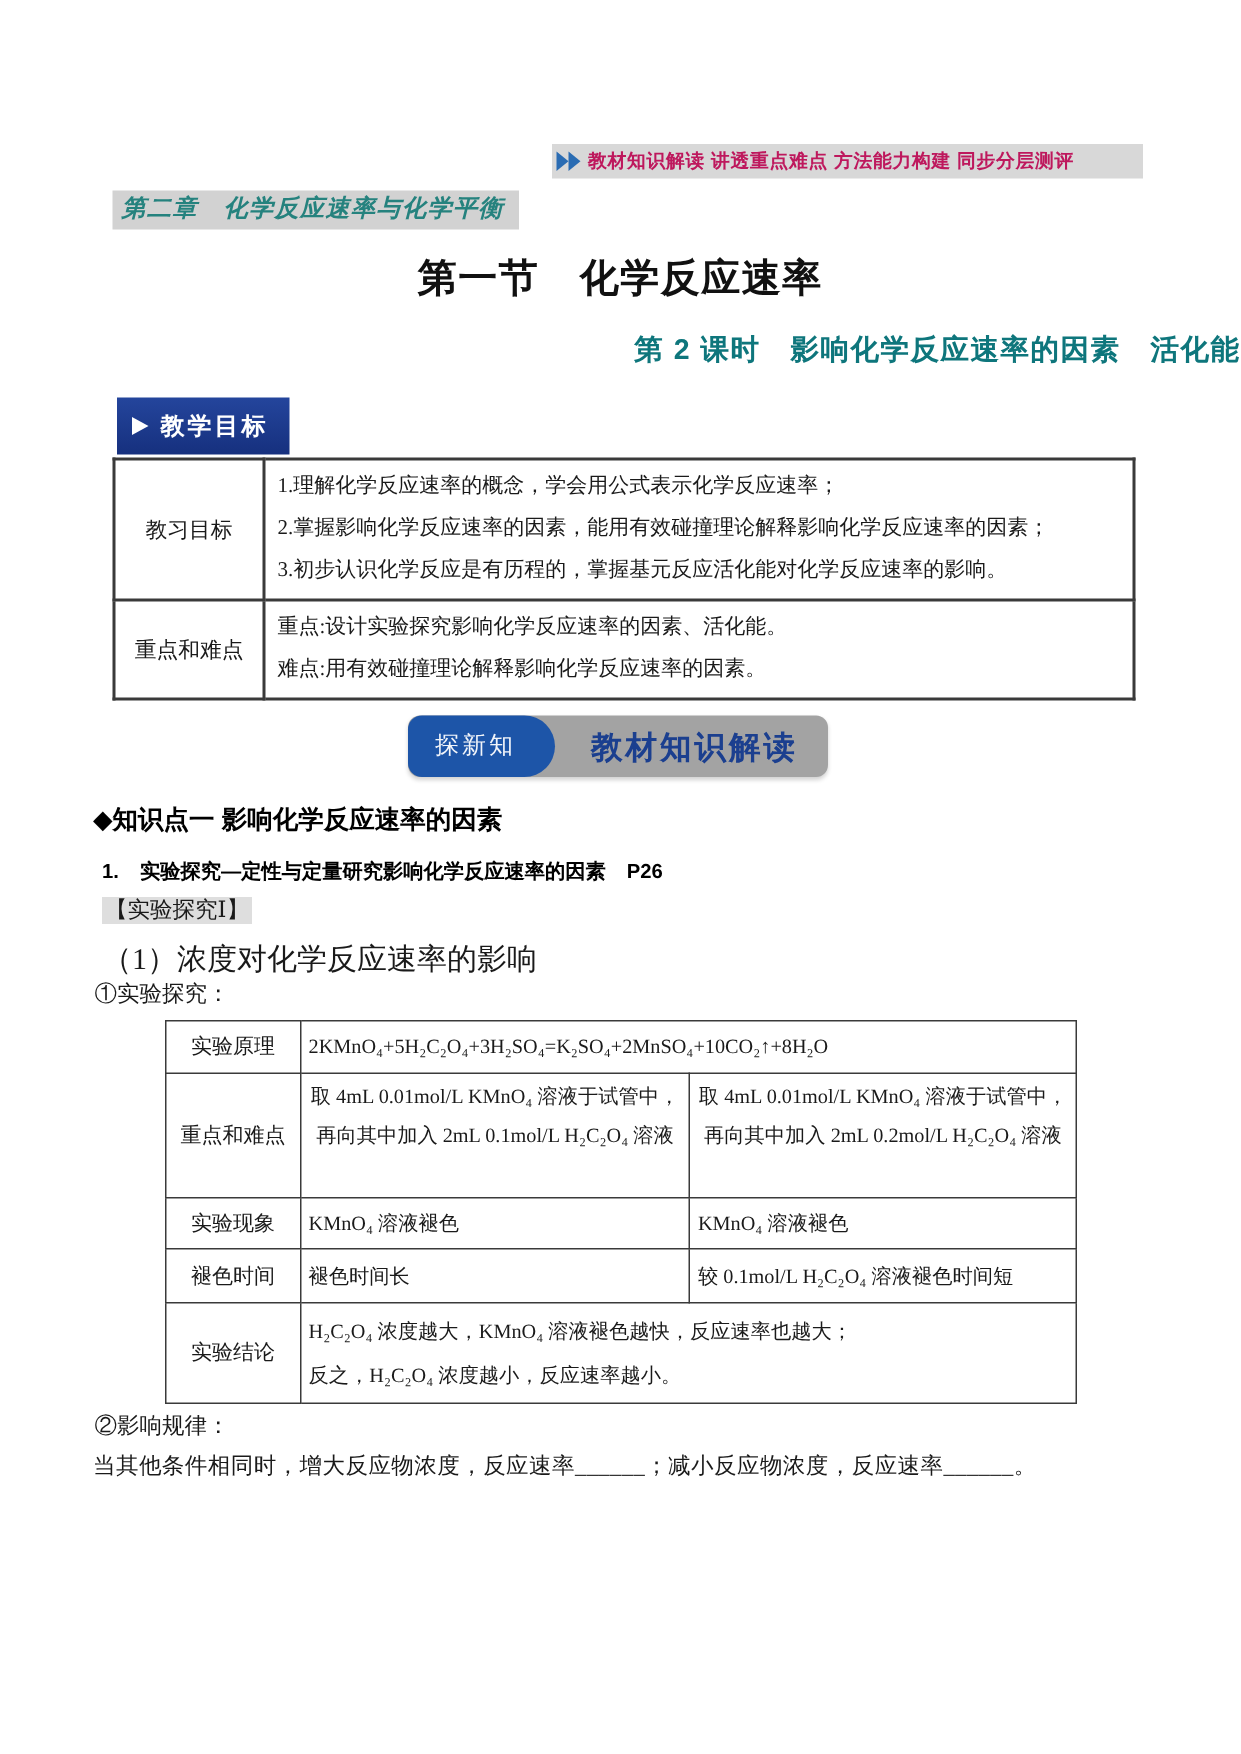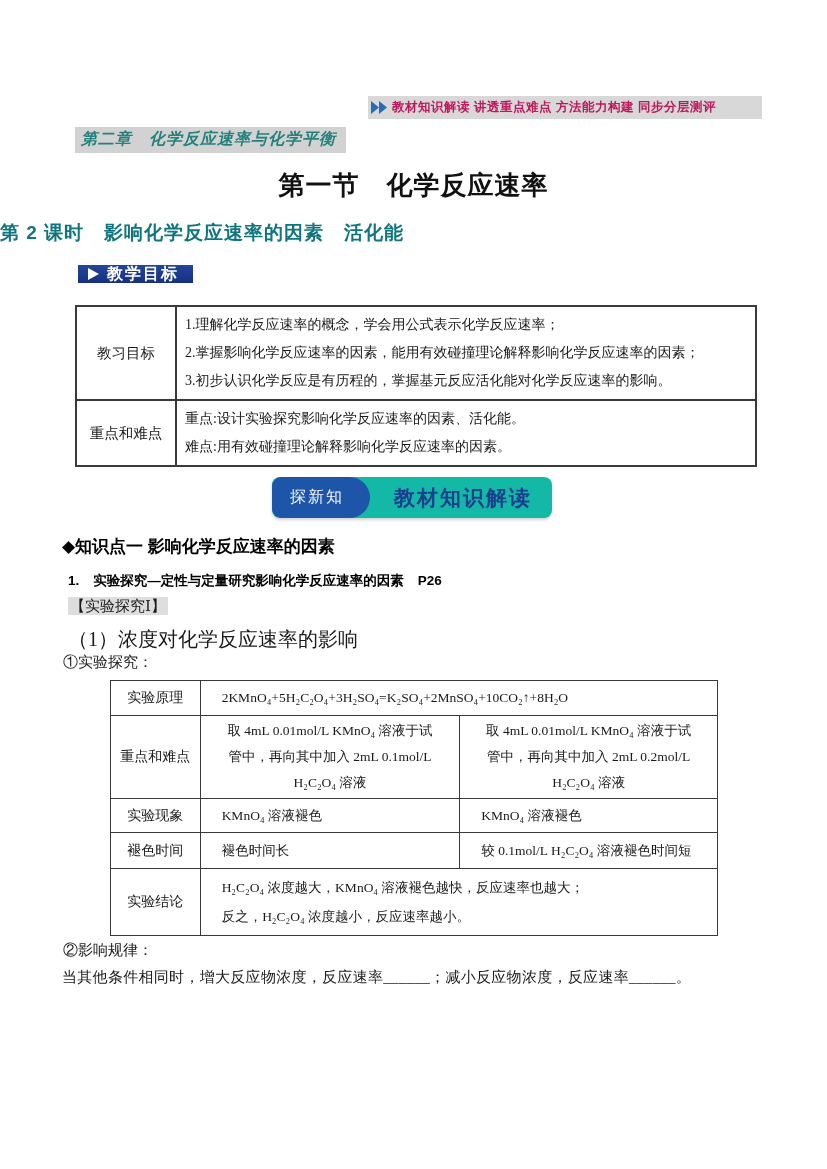--- a/index.html
+++ b/index.html
@@ -48,31 +48,31 @@
     position: absolute;
     top: 168px; left: 0; width: 100%;
     text-align: center;
     font-family: "Liberation Sans", "DejaVu Sans", sans-serif;
     font-size: 26px; font-weight: bold; color: #111111;
     letter-spacing: 1px;
   }
   .lesson-title {
     position: absolute;
     top: 220px; left: 0; width: 100%;
-    text-align: left;
+    text-align: right;
     font-family: "Liberation Sans", "DejaVu Sans", sans-serif;
     font-size: 19px; font-weight: bold; color: #0e767c;
     letter-spacing: 1px;
   }
 
   
   .obj-badge {
     position: absolute;
     top: 265px; left: 78px;
-    height: 18px;
+    height: 38px;
     background: linear-gradient(180deg, #24459c 0%, #16307e 100%);
     display: inline-flex; align-items: center;
     padding: 0 14px 0 10px;
   }
   .obj-badge .arrow {
     width: 0; height: 0;
     border-left: 11px solid #ffffff;
     border-top: 6px solid transparent;
     border-bottom: 6px solid transparent;
     margin-right: 8px;
@@ -95,21 +95,21 @@
   table.obj-table td.cnt { padding: 4px 8px; }
   table.obj-table .cnt div { line-height: 28px; }
   tr.obj-r1 { height: 88px; }
   tr.obj-r2 { height: 52px; }
 
   
   .banner {
     position: absolute;
     top: 477px; left: 272px;
     height: 41px;
-    background: #14b8a6;
+    background: #a3a3a3;
     border-radius: 8px;
     box-shadow: 0 2px 3px rgba(0,0,0,0.18);
     display: flex; align-items: center;
     padding-right: 20px;
   }
   .banner .pill {
     height: 41px;
     background: #1d55a8;
     border-radius: 10px 22px 22px 10px;
     display: flex; align-items: center;
@@ -149,21 +149,21 @@
     position: absolute;
     top: 680px; left: 110px;
     width: 608px;
     border-collapse: collapse;
     font-size: 13.5px;
   }
   table.exp-table td { border: 1.5px solid #3a3a3a; }
   table.exp-table td.lbl {
     width: 90px; text-align: center; vertical-align: middle; font-size: 14px;
   }
-  table.exp-table td.cnt { padding: 2px 21px; vertical-align: top; line-height: 22px; border-radius: 10px; }
+  table.exp-table td.cnt { padding: 2px 5px; vertical-align: top; line-height: 22px; border-radius: 10px; }
   tr.exp-principle { height: 35px; }
   tr.exp-principle td.cnt { vertical-align: middle; }
   tr.exp-steps { height: 83px; }
   tr.exp-steps td.cnt { line-height: 26px; text-align: center; }
   tr.exp-phenomenon { height: 34px; }
   tr.exp-phenomenon td.cnt { vertical-align: middle; }
   tr.exp-fade { height: 36px; }
   tr.exp-fade td.cnt { vertical-align: middle; }
   tr.exp-conclusion { height: 67px; }
   tr.exp-conclusion td.cnt { vertical-align: middle; }

